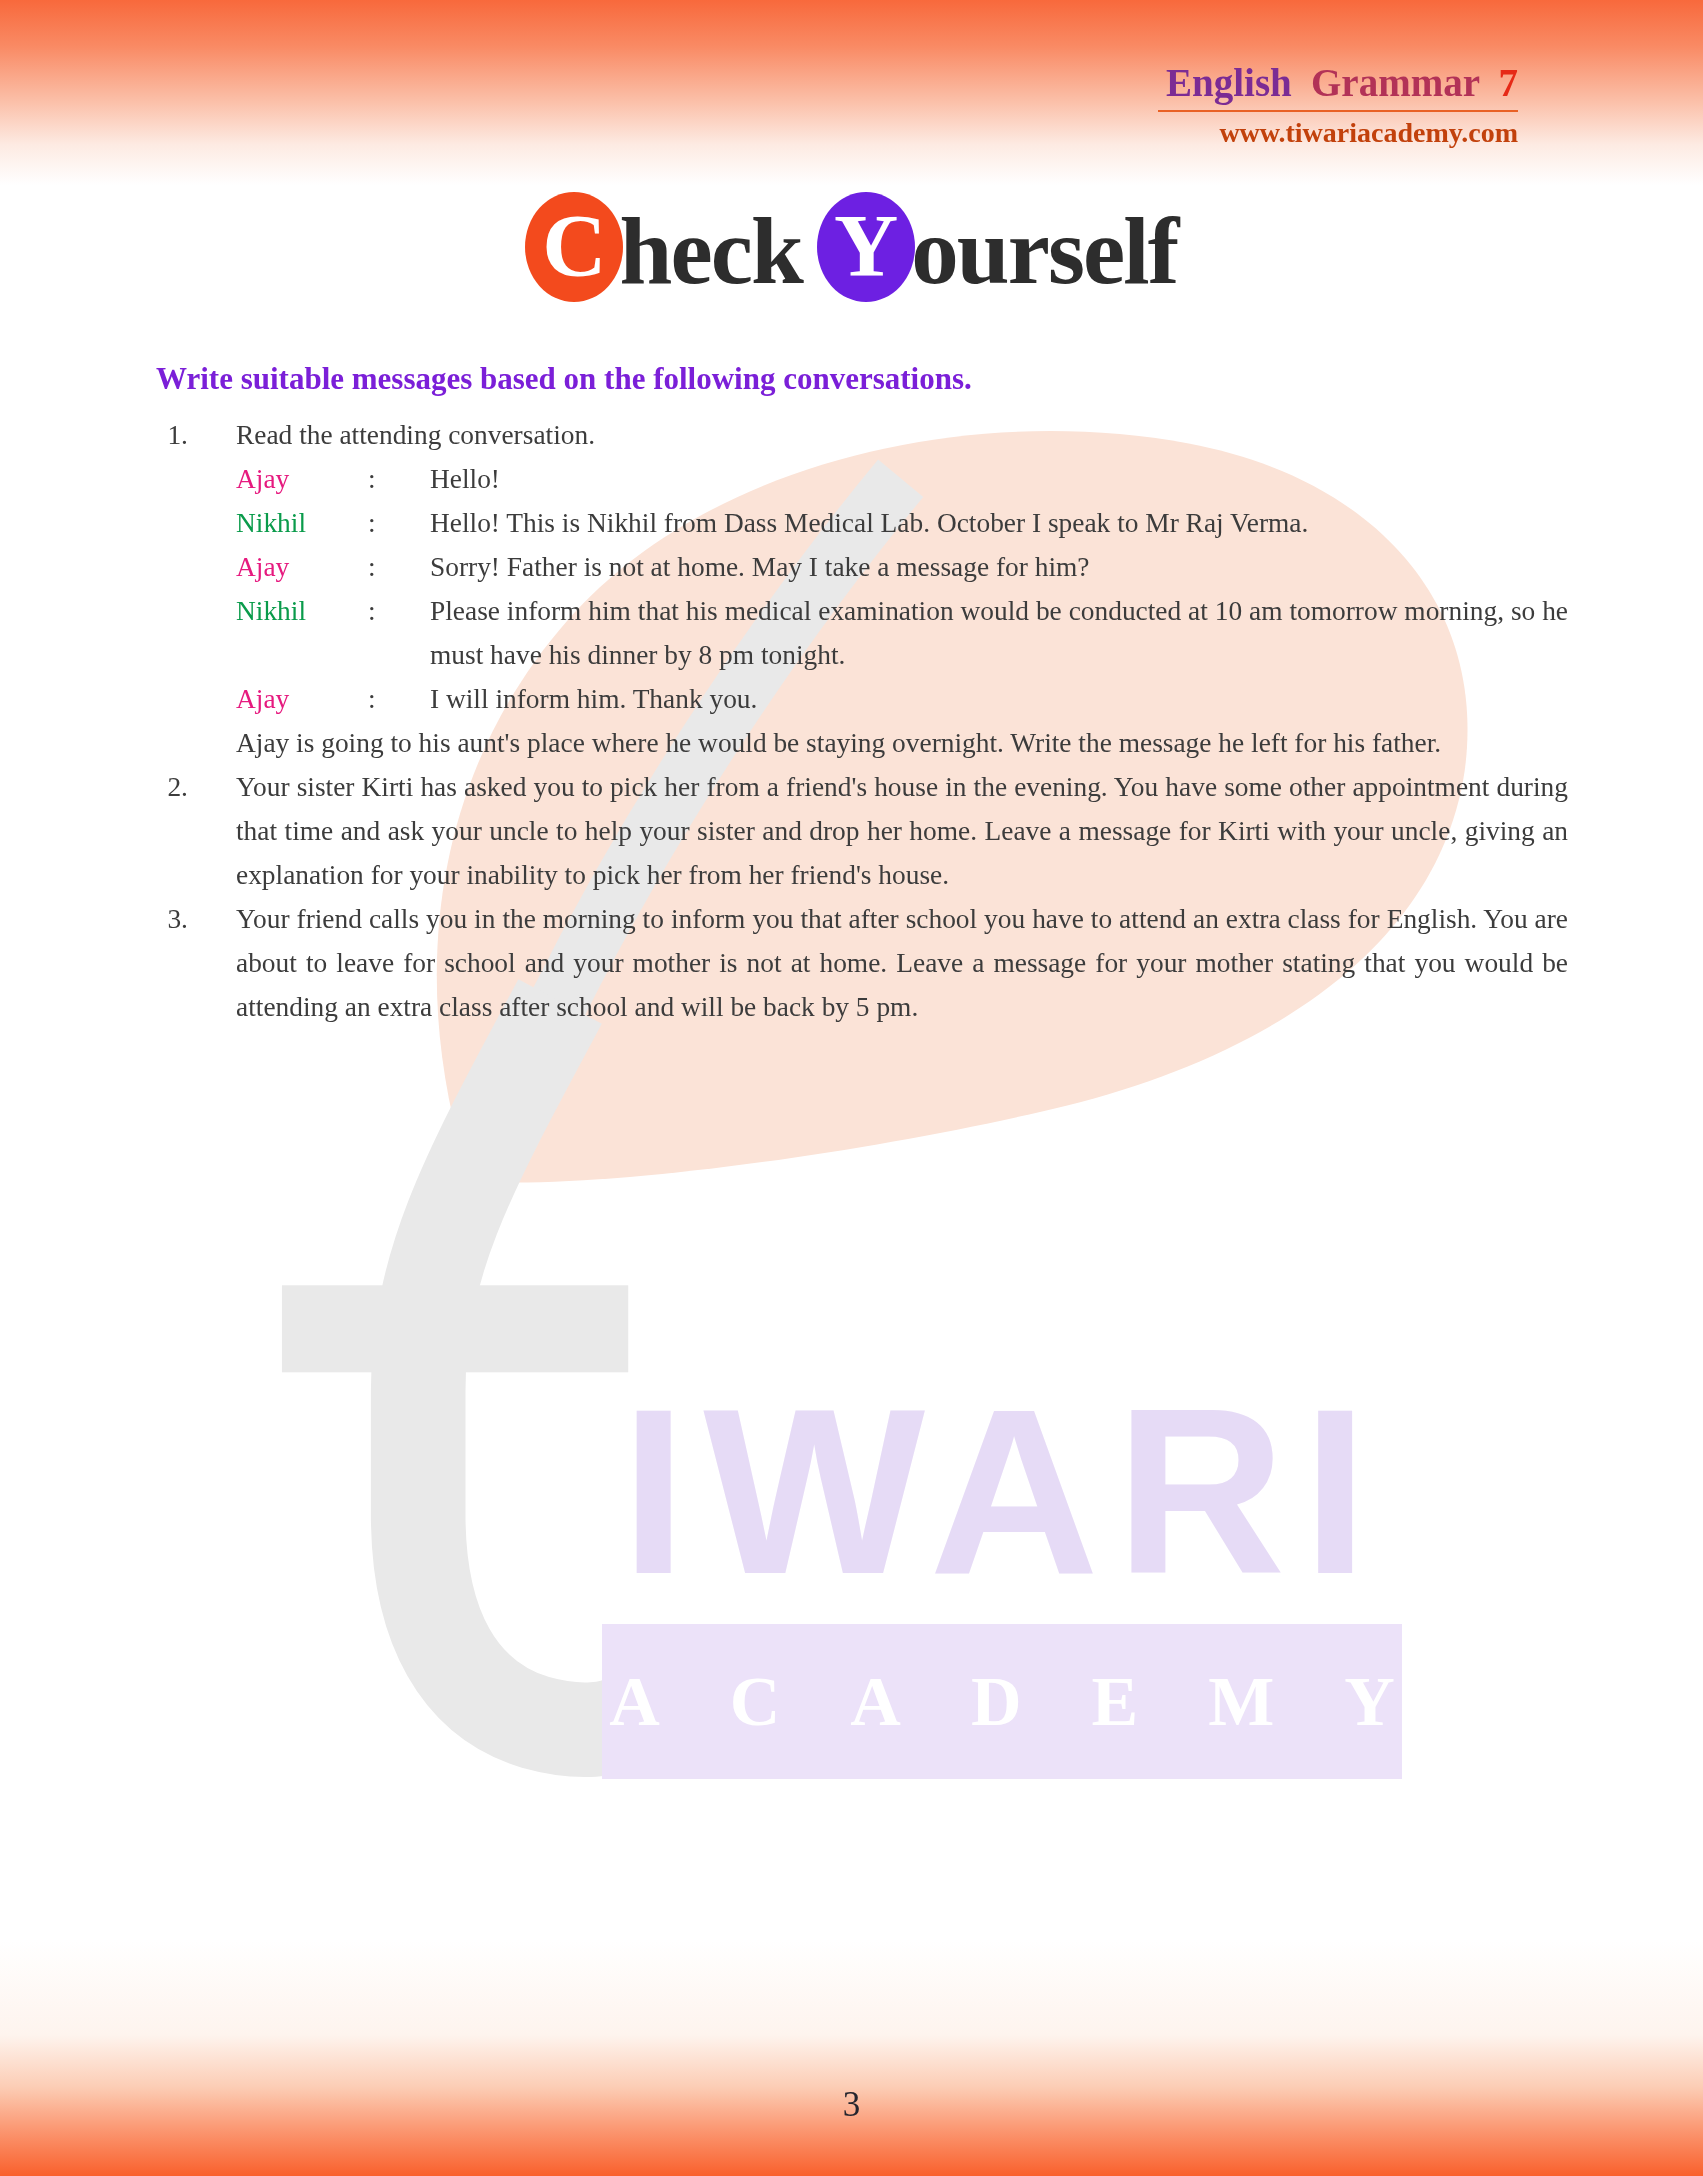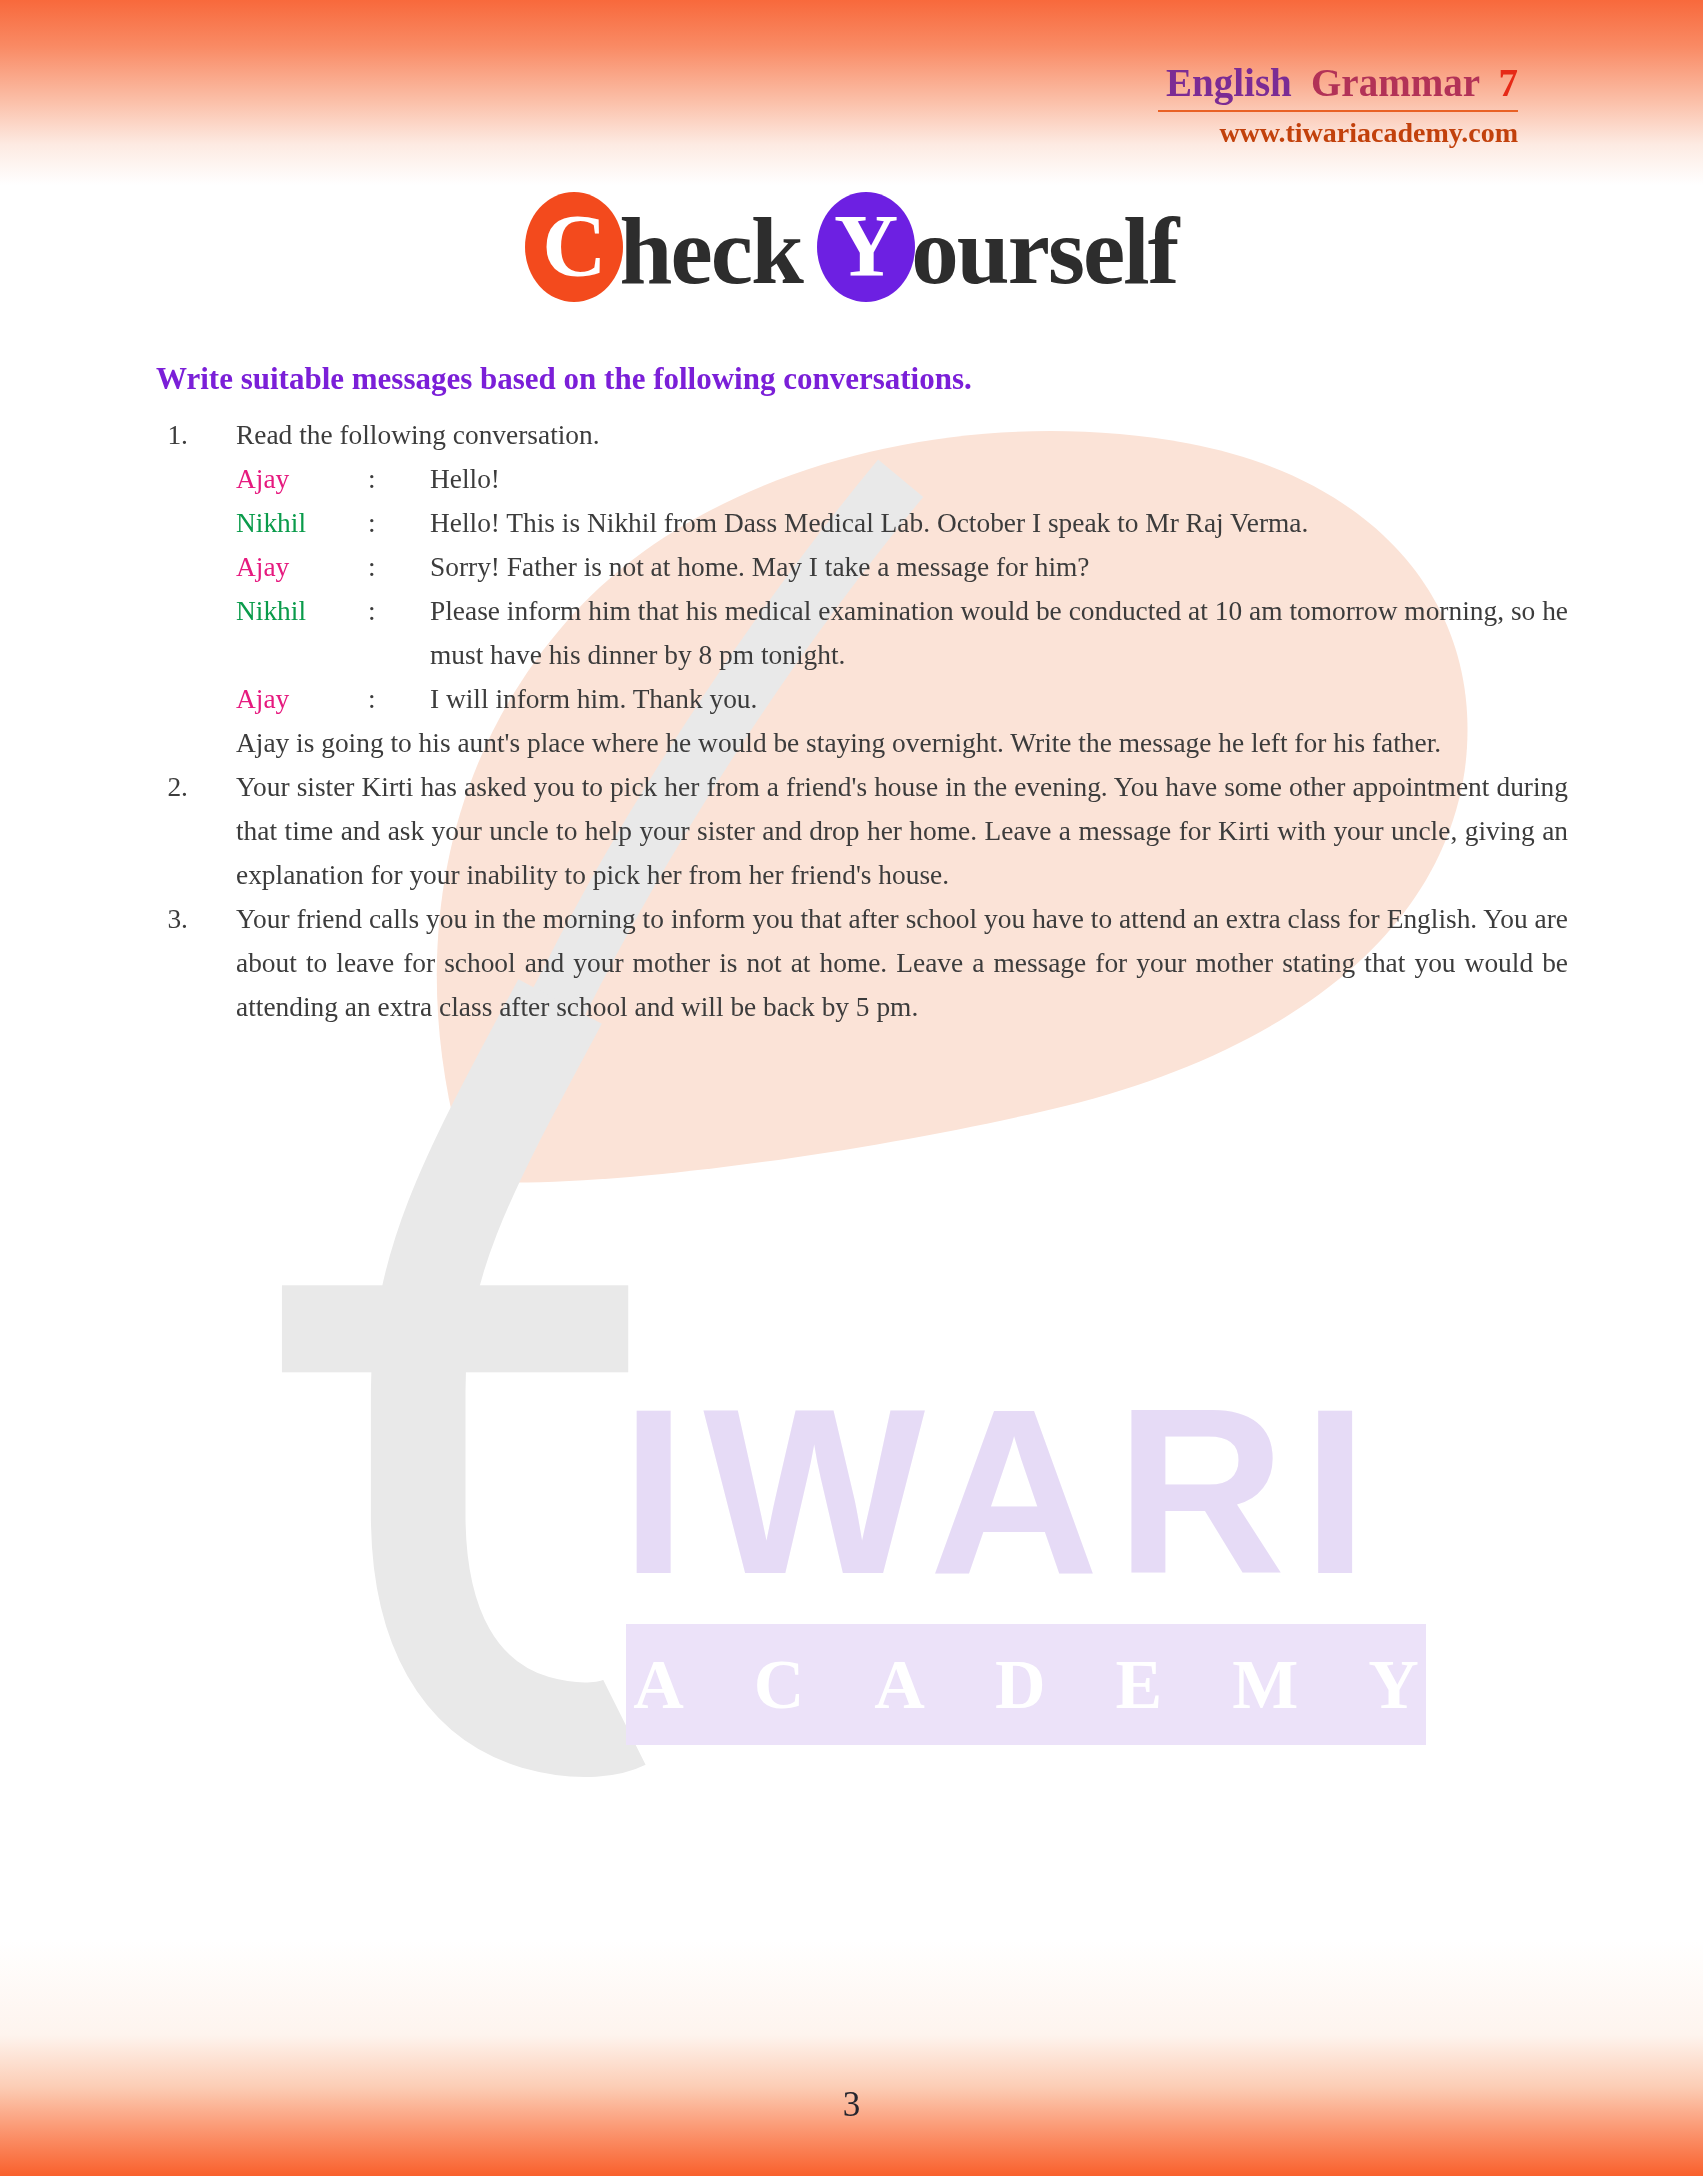--- a/index.html
+++ b/index.html
@@ -17,21 +17,21 @@
     background:linear-gradient(180deg,rgba(255,255,255,0) 0%,#fef4ee 40%,#fccdb5 62%,#fb9d79 78%,#f95f2b 100%);
   }
   
   .bg-art{position:absolute;left:0;top:0;width:1703px;height:2177px;z-index:1;}
   .wm-word{
     position:absolute;left:621px;top:1374px;z-index:1;
     font-size:235px;font-weight:bold;line-height:1;letter-spacing:17px;
     color:#e6dbf6;font-family:Liberation Sans, sans-serif;
   }
   .wm-band{
-    position:absolute;left:626px;top:1624px;width:800px;height:121px;z-index:1;
+    position:absolute;left:602px;top:1624px;width:800px;height:155px;z-index:1;
     background:#ece2f9;display:flex;align-items:center;justify-content:center;
   }
   .wm-band span{
     color:#ffffff;font-weight:bold;font-size:70px;line-height:1;
     letter-spacing:70px;margin-right:-70px;
     font-family:"Liberation Serif","DejaVu Serif",serif;
   }
   
   .header-meta{
     position:absolute;top:62px;right:185px;z-index:3;text-align:right;display:inline-block;
@@ -129,21 +129,21 @@
     <span class="title-word">ourself</span>
   </div>
 
   <div class="content">
 
     <h2 class="instruction" style="color: rgb(123, 31, 216);">Write suitable messages based on the following conversations.</h2>
 
     <div class="item">
       <div class="item-num">1.</div>
       <div class="item-body">
-        <p>Read the following conversation.</p>
+        <p>Read the attending conversation.</p>
 
         <div class="conv-row">
           <span class="speaker" style="color: rgb(230, 26, 127);">Ajay</span>
           <span class="colon">:</span>
           <p class="conv-text">Hello!</p>
         </div>
 
         <div class="conv-row">
           <span class="speaker" style="color: rgb(10, 155, 75);">Nikhil</span>
           <span class="colon">:</span>

